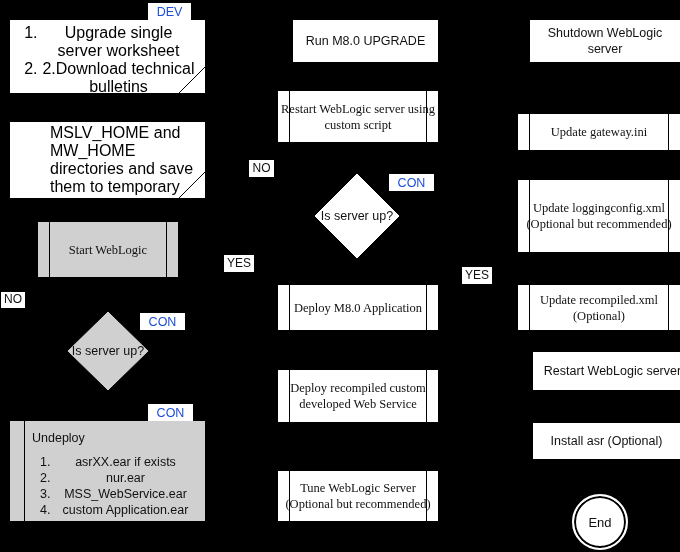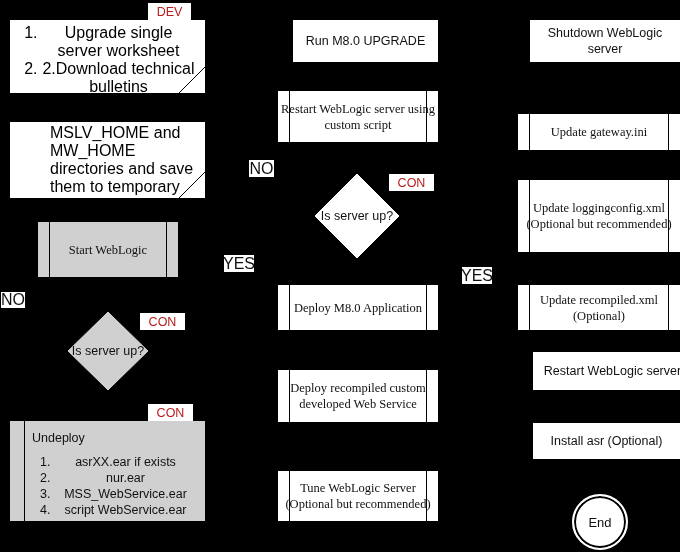--- a/index.html
+++ b/index.html
@@ -35,24 +35,24 @@
   
   .diamond{position:absolute;}
   .diamond .dshape{position:absolute;left:0;top:0;}
   .diamond .dlabel{position:absolute;left:0;top:0;width:100%;height:100%;
      display:flex;align-items:center;justify-content:center;font-size:12.5px;color:#111;}
   
   .circle{position:absolute;border-radius:50%;background:#fff;border:2px solid #fff;
      box-shadow:0 0 0 2px #000 inset;display:flex;align-items:center;justify-content:center;
      font-size:13px;color:#111;}
   
-  .tag{position:absolute;background:#fff;border:1px solid #000;color:#b91c1c;
+  .tag{position:absolute;background:#fff;border:1px solid #000;color:#1d4ed8;
        font-size:12.5px;display:flex;align-items:center;justify-content:center;
        box-sizing:border-box;}
-  .elabel{position:absolute;background:#fff;color:#111;font-size:16px;
+  .elabel{position:absolute;background:#fff;color:#111;font-size:12px;
        display:flex;align-items:center;justify-content:center;padding:0 1px;
        box-sizing:border-box;line-height:1.1;}
 </style>
 </head>
 <body>
 
 <div id="canvas">
 
   <div class="tag" style="left:147px;top:2px;width:45px;height:19px;">
     <span>DEV</span>
@@ -106,21 +106,21 @@
     <span>CON</span>
   </div>
 
   <div class="node barleft lefttext" style="left:10px;top:421px;width:195px;height:100px;display:block;">
     <div class="inner" style="padding:9px 8px 4px 22px;">
       <div style="margin-bottom:8px;">Undeploy</div>
       <ol style="padding-left:22px;">
         <li>asrXX.ear if exists</li>
         <li>nur.ear</li>
         <li>MSS_WebService.ear</li>
-        <li>script WebService.ear</li>
+        <li>custom Application.ear</li>
       </ol>
     </div>
   </div>
 
   <div class="node rect" style="left:293px;top:20px;width:145px;height:42px;">
     <span>Run M8.0 UPGRADE</span>
   </div>
 
   <div class="node predef" style="left:278px;top:91px;width:160px;height:51px;">
     <span>Restart WebLogic server using custom script</span>

